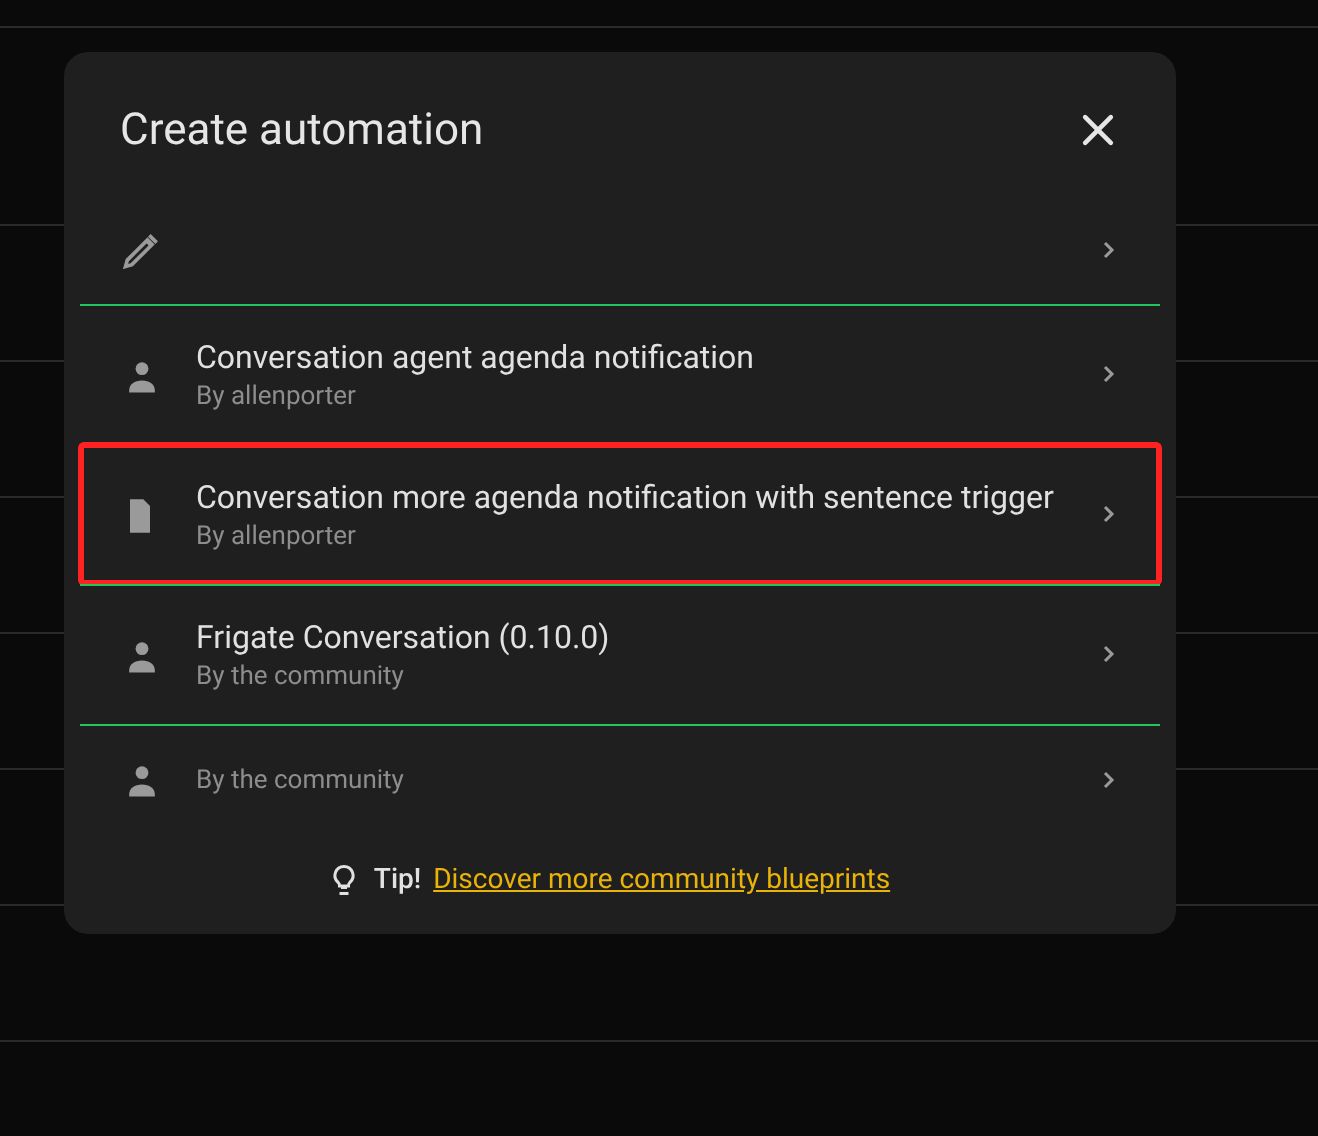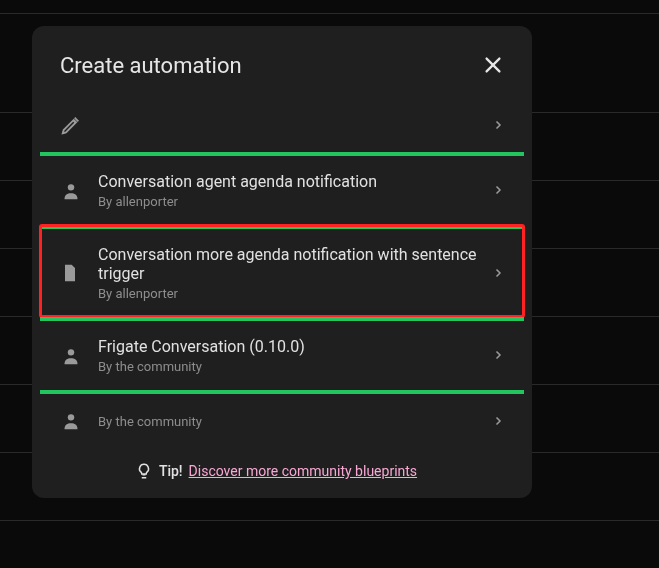--- a/index.html
+++ b/index.html
@@ -23,21 +23,21 @@
       position: absolute;
       left: 0;
       right: 0;
       height: 1px;
       background: #2a2a2a;
     }
     .dialog {
       position: absolute;
       left: 32px;
       top: 26px;
-      width: 500px;
+      width: 556px;
       background: #1f1f1f;
       border-radius: 12px;
       padding: 24px 0 18px 0;
     }
     .dialog-header {
       display: flex;
       justify-content: space-between;
       align-items: center;
       padding: 0 24px 18px 28px;
     }
@@ -53,21 +53,21 @@
       display: flex;
       align-items: center;
       justify-content: center;
     }
     .list-item {
       display: flex;
       align-items: center;
       padding: 16px 20px 16px 20px;
       cursor: pointer;
       position: relative;
-      border-top: 4px solid #22c55e;
+      border-top: 1px solid #22c55e;
       margin: 0 8px;
     }
     .list-item:first-of-type {
       border-top: none;
     }
     .list-icon {
       width: 38px;
       display: flex;
       align-items: center;
       justify-content: flex-start;
@@ -105,21 +105,21 @@
       justify-content: center;
       padding: 14px 12px 0 0;
       gap: 6px;
     }
     .tip-label {
       color: #e1e1e1;
       font-size: 14px;
       font-weight: 500;
     }
     .tip-link {
-      color: #f9a8d4;
+      color: #eab308;
       font-size: 14px;
       text-decoration: underline;
       cursor: pointer;
     }
     .lightbulb {
       color: #e1e1e1;
     }
   </style>
 </head>
 <body>

